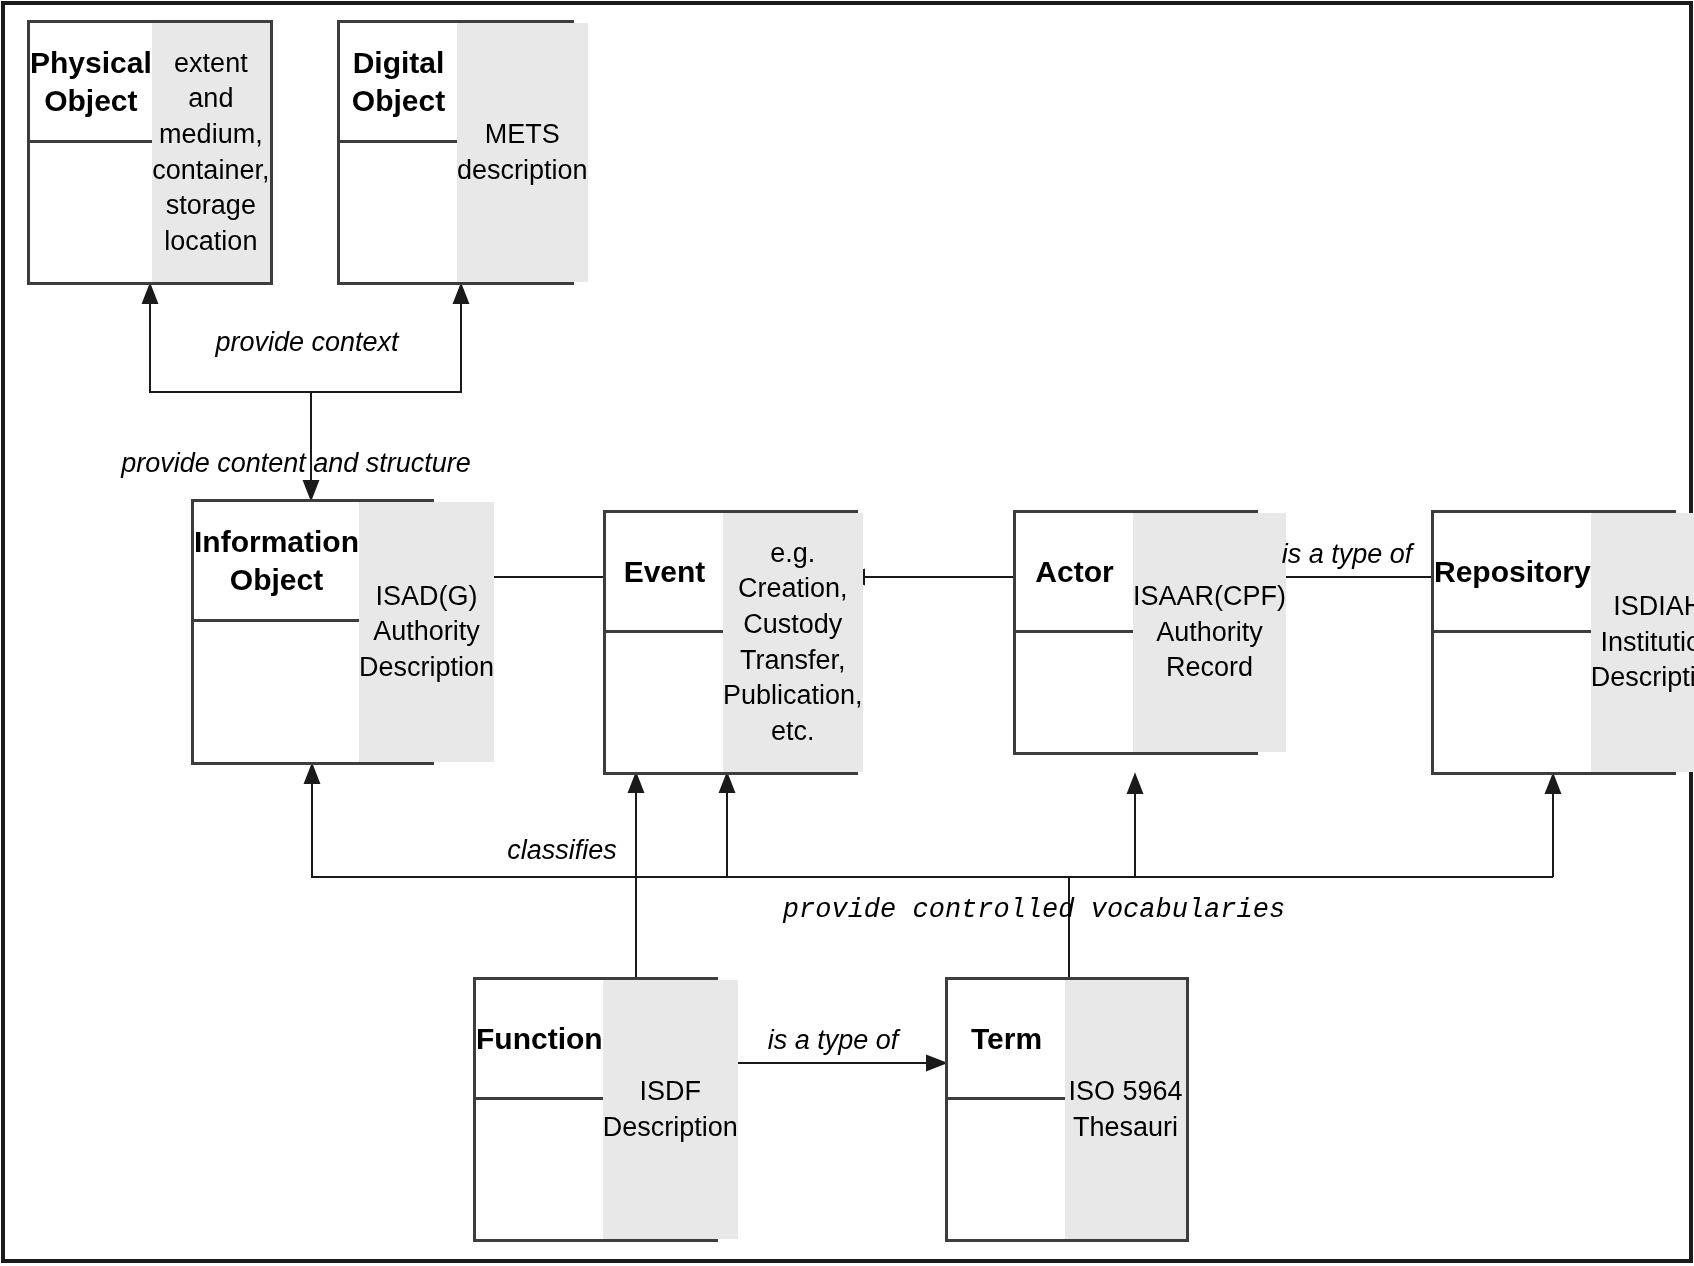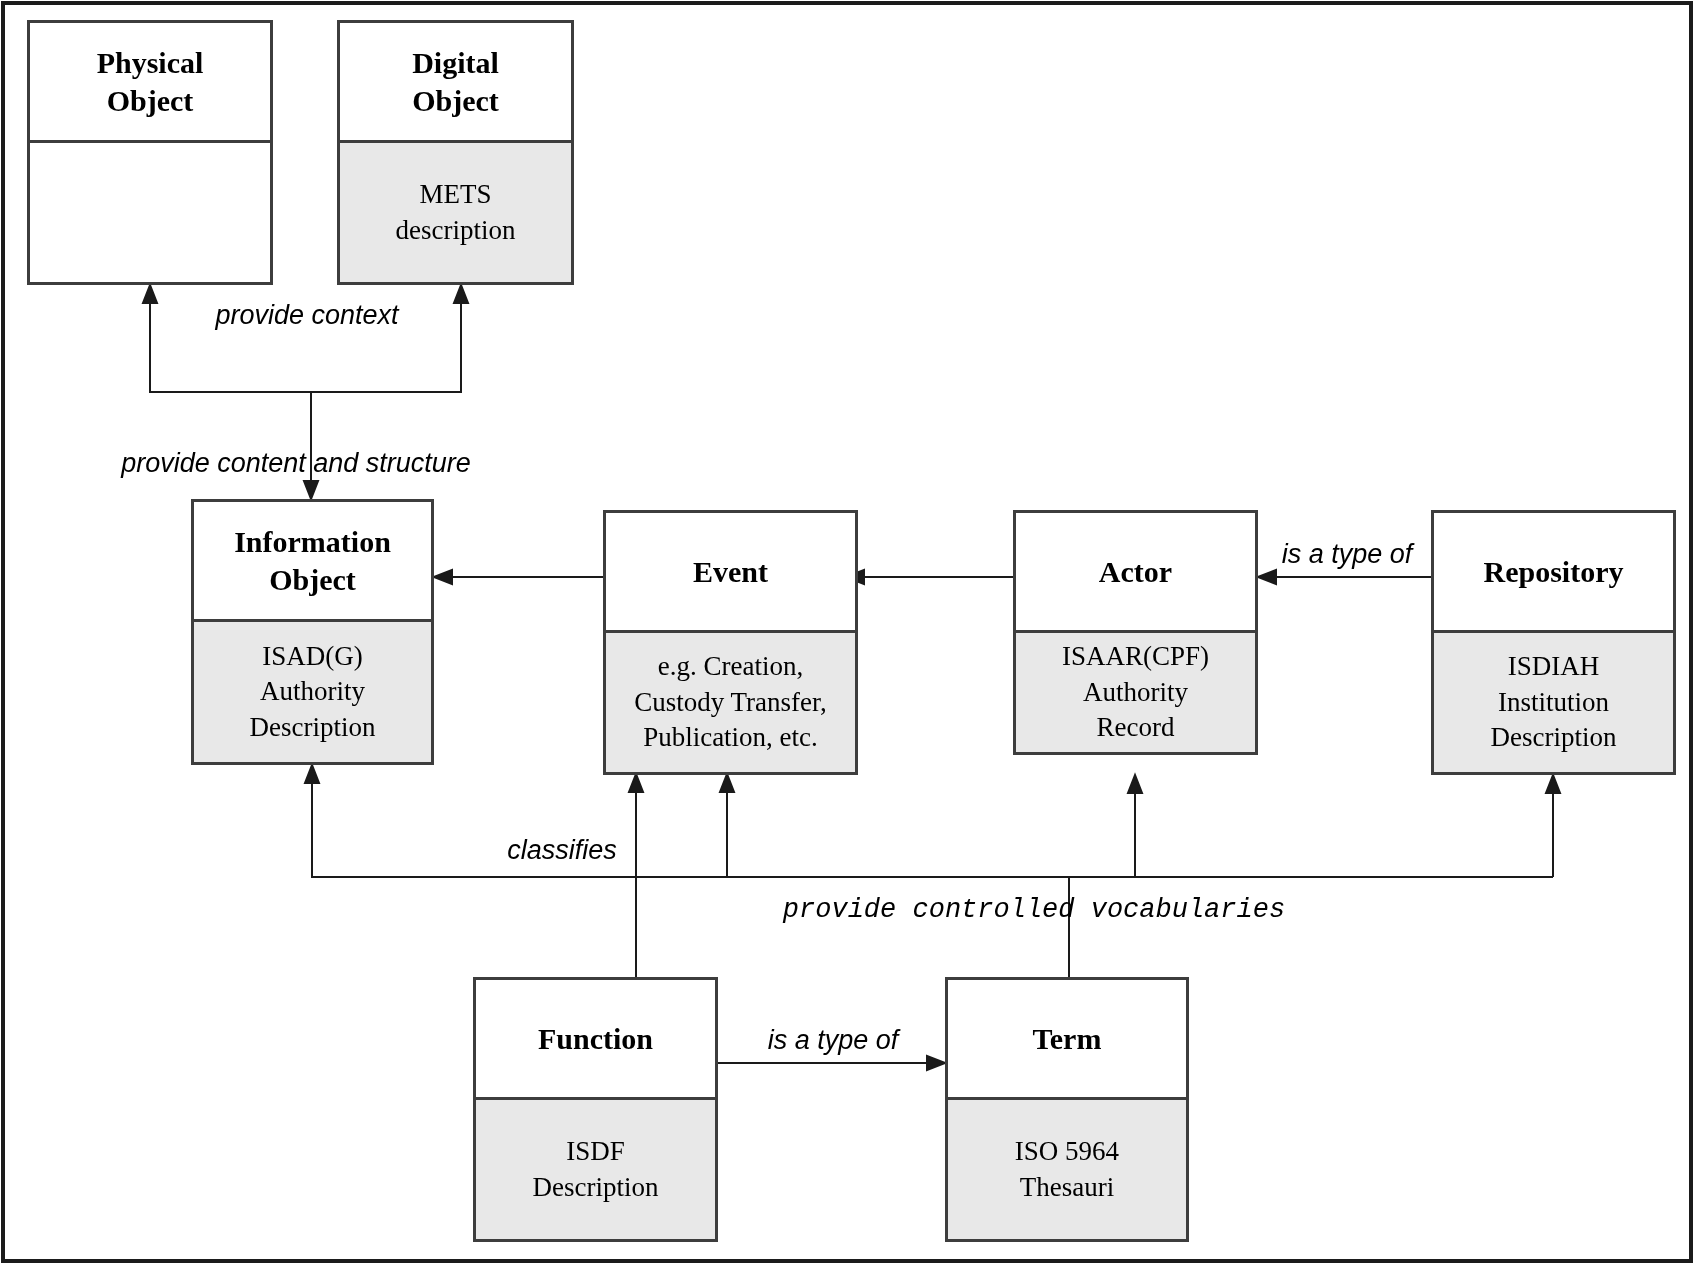--- a/index.html
+++ b/index.html
@@ -21,22 +21,21 @@
     top: 0;
     width: 1694px;
     height: 1266px;
   }
   .entity {
     position: absolute;
     box-sizing: border-box;
     border: 3px solid #3d3d3d;
     background: #ffffff;
     display: flex;
-    flex-direction: column;
-    font-family: Liberation Serif, serif;
+    flex-direction: row;
   }
   .entity-title {
     height: 117px;
     flex: 0 0 117px;
     display: flex;
     align-items: center;
     justify-content: center;
     text-align: center;
     font-weight: bold;
     font-size: 30px;
@@ -124,20 +123,24 @@
       <g>
         <line x1="717" y1="1063" x2="941" y2="1063"></line>
         <polygon points="945,1063 927,1056 927,1070"></polygon>
       </g>
     </g>
   </svg>
 
   <div class="entity" style="left:27px; top:20px; width:246px; height:265px;">
     <div class="entity-title">Physical
 Object</div>
+    <div class="entity-detail">extent and
+medium,
+container,
+storage location</div>
   </div>
 
   <div class="entity" style="left:337px; top:20px; width:237px; height:265px;">
     <div class="entity-title">Digital
 Object</div>
     <div class="entity-detail">METS
 description</div>
   </div>
 
   <div class="entity" style="left:191px; top:499px; width:243px; height:266px;">
@@ -174,21 +177,21 @@
     <div class="entity-detail">ISDF
 Description</div>
   </div>
 
   <div class="entity" style="left:945px; top:977px; width:244px; height:265px;">
     <div class="entity-title">Term</div>
     <div class="entity-detail">ISO 5964
 Thesauri</div>
   </div>
 
-  <span class="rel-label" style="left:307px; top:315px;">provide context</span>
+  <span class="rel-label" style="left:307px; top:342px;">provide context</span>
 
   <span class="rel-label" style="left:296px; top:463px;">provide content and structure</span>
 
   <span class="rel-label" style="left:562px; top:850px;">classifies</span>
 
   <span class="rel-label" style="left:1034px; top:910px;font-family:Liberation Mono, monospace;">provide controlled vocabularies</span>
 
   <span class="rel-label" style="left:1347px; top:554px;">is a type of</span>
 
   <span class="rel-label" style="left:833px; top:1040px;">is a type of</span>

